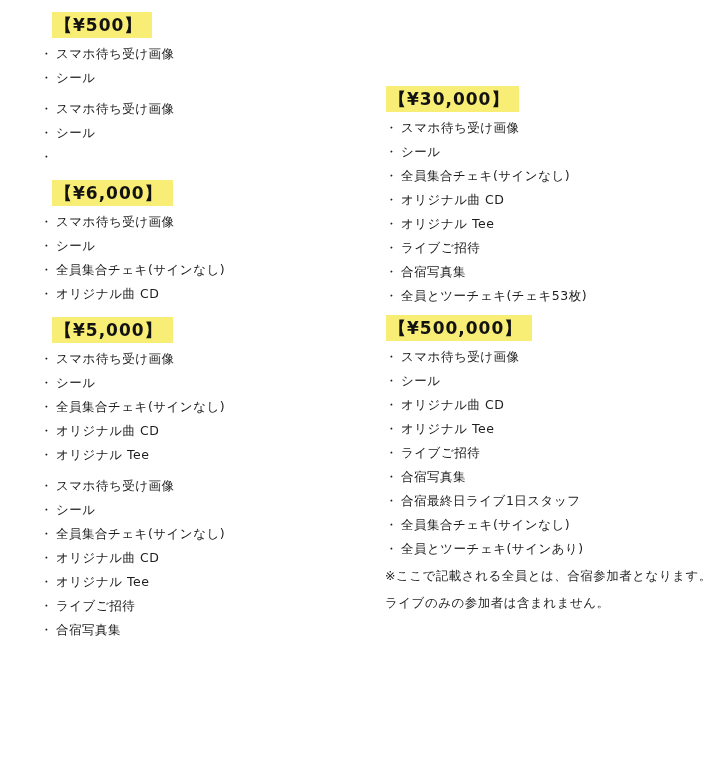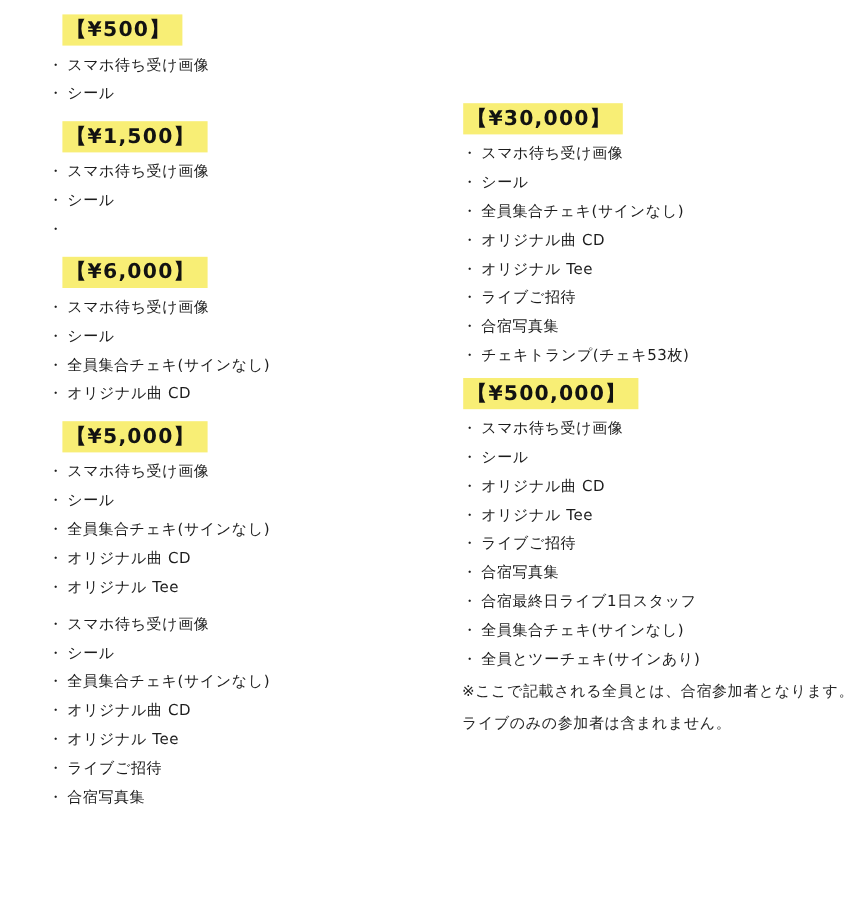--- a/index.html
+++ b/index.html
@@ -97,21 +97,20 @@
             <span>スマホ待ち受け画像</span>
           </li>
         <li>
             <span class="bullet">・</span>
             <span>シール</span>
           </li>
       </ul>
     </section>
 
     <section class="tier-section">
-      <h2 class="tier-header"><span class="hl">【¥1,500】</span></h2>
       <ul class="reward-list">
         <li>
             <span class="bullet">・</span>
             <span>スマホ待ち受け画像</span>
           </li>
         <li>
             <span class="bullet">・</span>
             <span>シール</span>
           </li>
         <li>
@@ -231,21 +230,21 @@
         <li>
             <span class="bullet">・</span>
             <span>ライブご招待</span>
           </li>
         <li>
             <span class="bullet">・</span>
             <span>合宿写真集</span>
           </li>
         <li>
             <span class="bullet">・</span>
-            <span>チェキトランプ(チェキ53枚)</span>
+            <span>全員とツーチェキ(チェキ53枚)</span>
           </li>
       </ul>
     </section>
 
     <section class="tier-section">
       <h2 class="tier-header"><span class="hl">【¥500,000】</span></h2>
       <ul class="reward-list">
         <li>
             <span class="bullet">・</span>
             <span>スマホ待ち受け画像</span>

